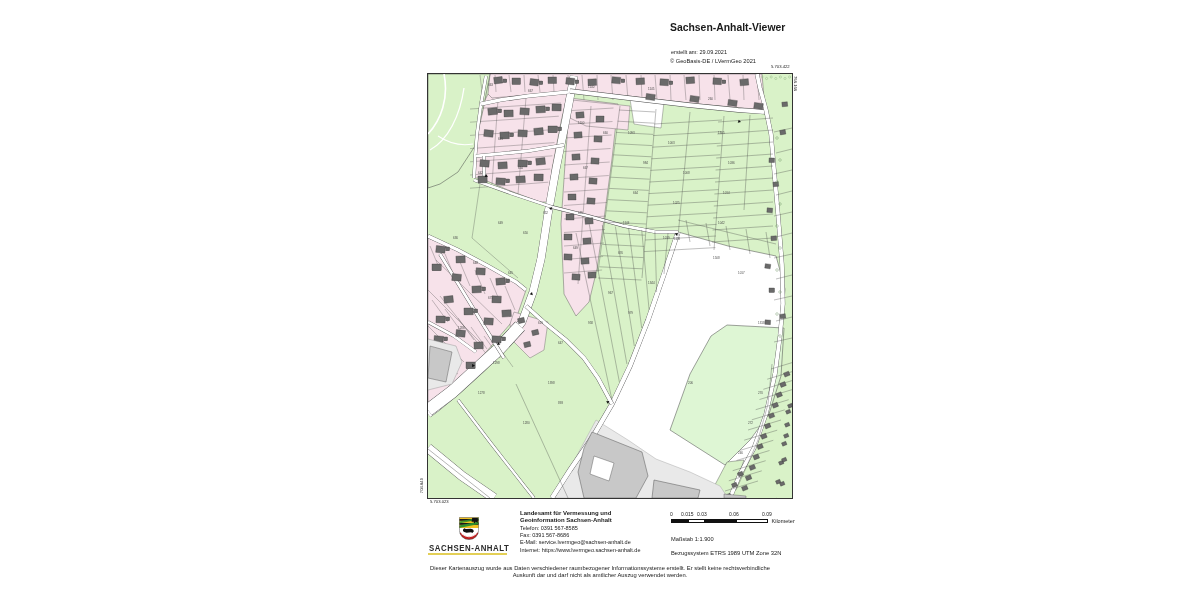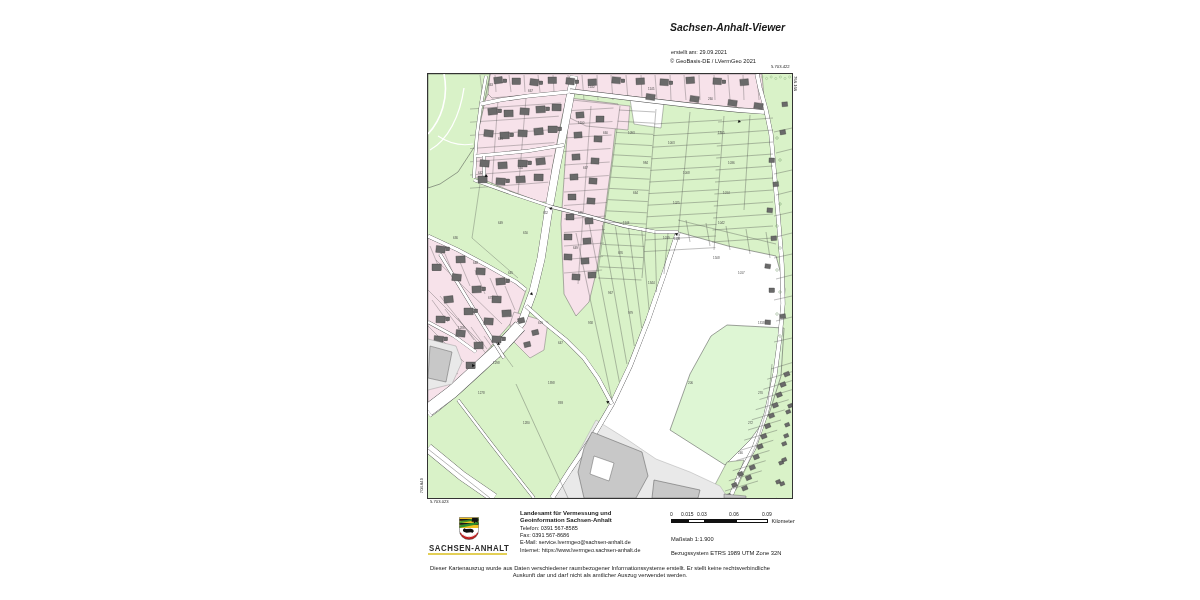--- a/index.html
+++ b/index.html
@@ -2,21 +2,21 @@
 <html><head><meta charset="utf-8">
 <style>
 html,body { margin:0; padding:0; background:#ffffff; width:1200px; height:600px;
   font-family:"Liberation Sans", sans-serif; color:#1a1a1a; }
 #page { position:relative; width:1200px; height:600px; overflow:hidden; }
 .abs { position:absolute; }
 </style></head>
 <body>
 <div id="page">
 
-  <div class="abs" style="left:670px;top:21.5px;font-size:10.4px;font-weight:bold;font-style:italic;">Sachsen-Anhalt-Viewer</div>
+  <div class="abs" style="left:670px;top:21.5px;font-size:10.4px;font-weight:bold;">Sachsen-Anhalt-Viewer</div>
 
   <div class="abs" style="left:671px;top:49px;font-size:5.5px;">erstellt am: 29.09.2021</div>
 
   <div class="abs" style="left:670px;top:57.5px;font-size:5.7px;">© GeoBasis-DE / LVermGeo 2021</div>
 
   <div class="abs" style="left:771px;top:64px;font-size:4.2px;">5.703.422</div>
 
   <div class="abs" style="left:793px;top:76px;font-size:4.2px;writing-mode:vertical-rl;">766.166</div>
 
   <div class="abs" style="left:419px;top:478px;font-size:4.2px;writing-mode:vertical-rl;transform:rotate(180deg);">704.849</div>

